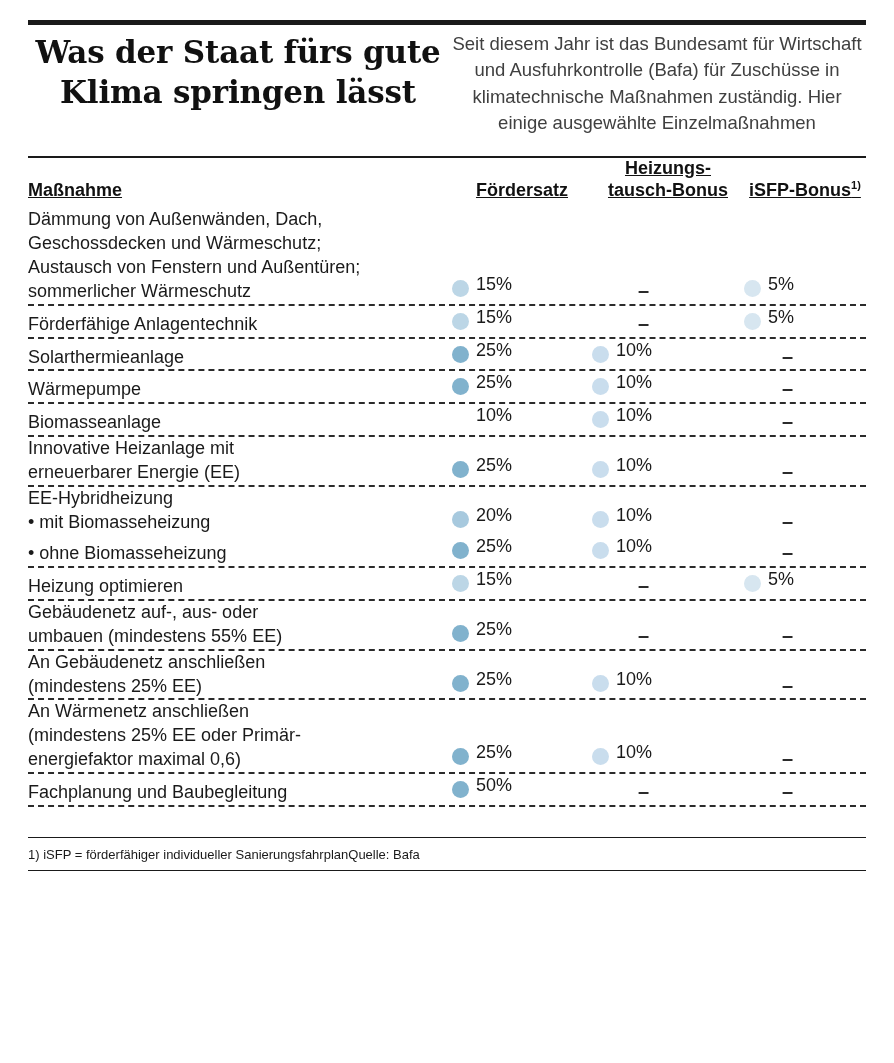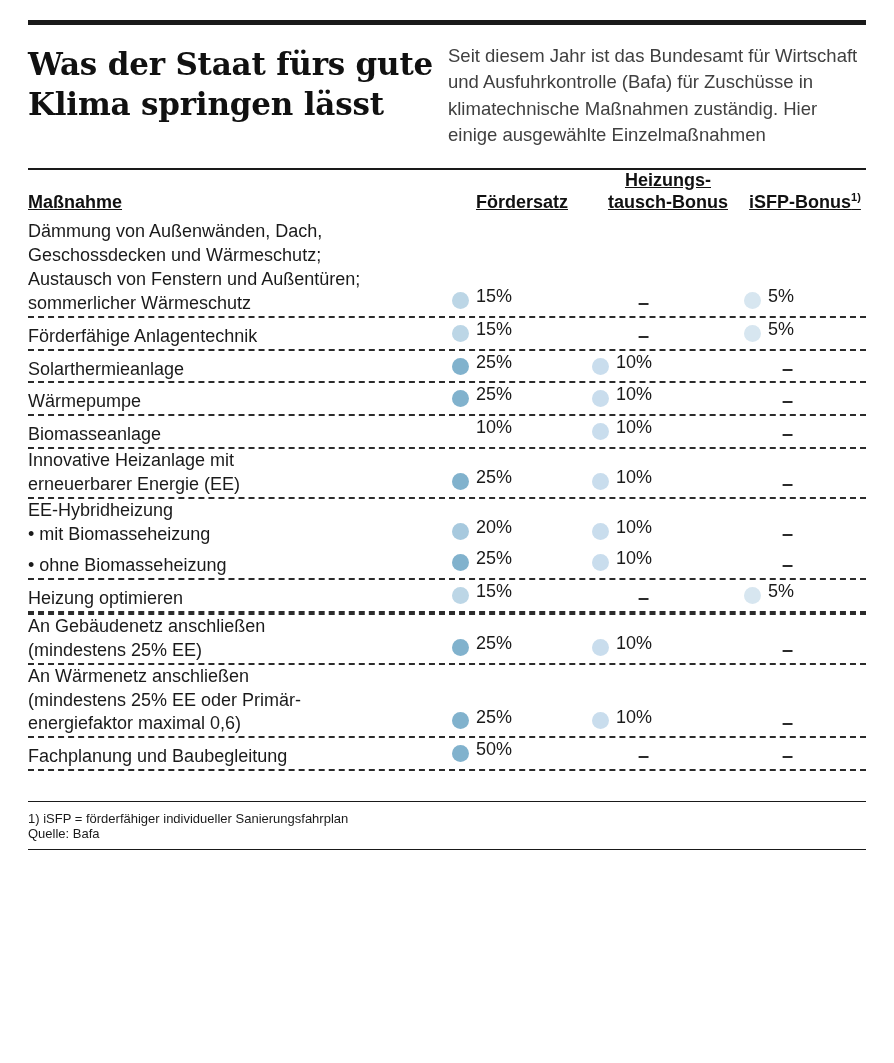--- a/index.html
+++ b/index.html
@@ -35,22 +35,23 @@
   }
   .rule-hair {
     height: 1px;
     background: #1a1a1a;
   }
 
   
   .headblock {
     display: flex;
     align-items: flex-start;
-    padding-top: 16px;
+    padding-top: 4px;
     padding-bottom: 20px;
+    text-align: center;
   }
   .title {
     width: 420px;
     flex: 0 0 420px;
     font-family: "DejaVu Serif", "Liberation Serif", serif;
     font-weight: bold;
     font-size: 31px;
     line-height: 1.28;
     letter-spacing: -0.2px;
     color: #111111;
@@ -144,26 +145,25 @@
   .dash-heat { padding-left: 46px; }
   .dash-isfp { padding-left: 38px; }
 
   .sep-row td { padding: 0; }
   .sep-line {
     height: 0;
     border-top: 2px dashed #2b2b2b;
   }
   .footer {
     display: flex;
-    justify-content: space-between;
+    justify-content: flex-start;
     align-items: baseline;
     font-size: 13px;
     color: #1a1a1a;
     padding: 9px 0 8px 0;
-    flex-direction: column;
   }
   .foot-left { text-align: left; }
   .foot-right { text-align: right; }
   .spacer-after-table { height: 30px; }
 </style>
 </head>
 <body>
 
 <div class="page">
 
@@ -361,20 +361,32 @@
           <td class="val-cell val-isfp"><span class="val-inner">
               <span class="dot" style="background: rgb(215, 230, 240);"></span>
               <span class="vtext">5%</span>
             </span></td>
         </tr>
         <tr class="sep-row">
           <td colspan="4">
             <div class="sep-line"></div>
           </td>
         </tr>
+        <tr>
+          <td class="measure-cell">
+            <span class="ln">Gebäudenetz auf-, aus- oder</span>
+            <span class="ln">umbauen (mindestens 55% EE)</span>
+          </td>
+          <td class="val-cell val-rate"><span class="val-inner">
+              <span class="dot" style="background: rgb(129, 178, 205);"></span>
+              <span class="vtext">25%</span>
+            </span></td>
+          <td class="val-cell"><span class="dash dash-heat">–</span></td>
+          <td class="val-cell"><span class="dash dash-isfp">–</span></td>
+        </tr>
         <tr class="sep-row">
           <td colspan="4">
             <div class="sep-line"></div>
           </td>
         </tr>
         <tr>
           <td class="measure-cell">
             <span class="ln">An Gebäudenetz anschließen</span>
             <span class="ln">(mindestens 25% EE)</span>
           </td>

